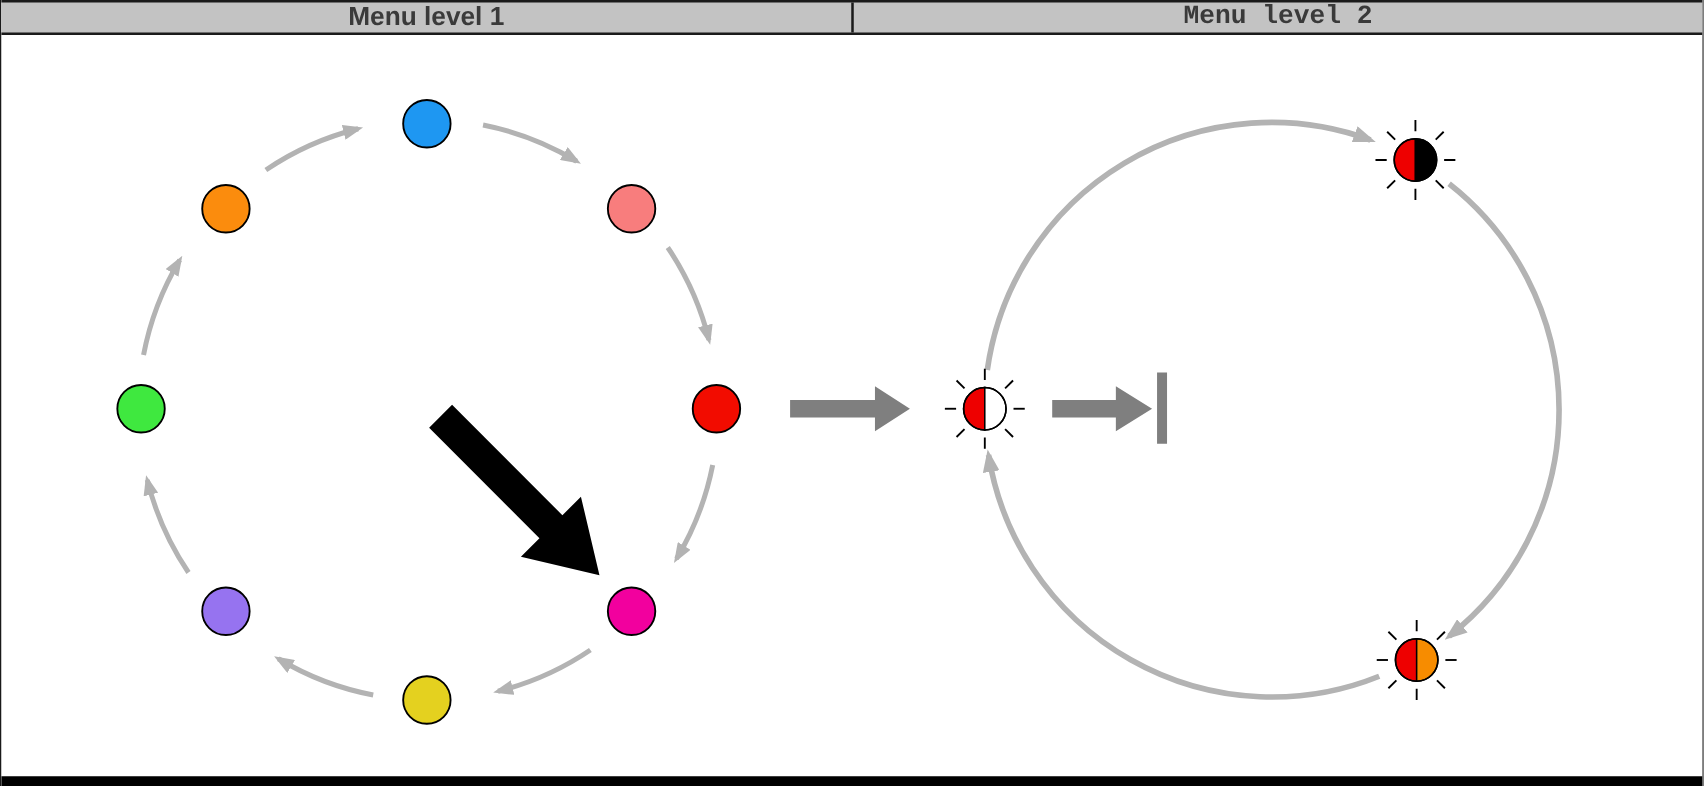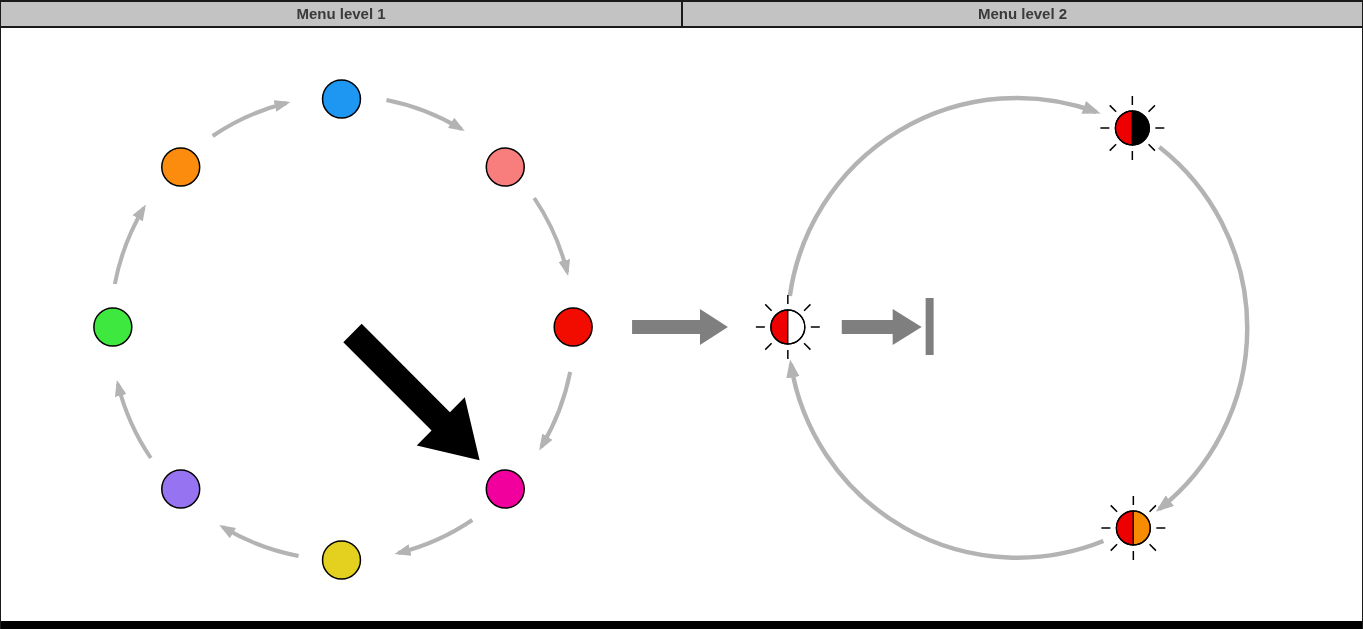--- a/index.html
+++ b/index.html
@@ -17,25 +17,25 @@
     display:flex;
     height:24px;
     border-top:2px solid #1a1a1a;
     border-bottom:2px solid #1a1a1a;
     background:#C3C3C3;
   }
   .hcell {
     box-sizing:border-box;
     height:24px; line-height:24px;
     text-align:center;
-    font-size:15px; font-weight:bold;
+    font-size:21px; font-weight:bold;
     color:#3A3A3A;
   }
   .hcell.left  { width:682px; border-right:2px solid #1a1a1a; }
-  .hcell.right { flex:1; }
+  .hcell.right { flex:1;font-family:Liberation Mono, monospace; }
   .diagram { display:block; width:100%; height:593px; }
   .bottom-bar { height:8px; background:#000; }
 </style>
 </head>
 <body>
 
 <div class="page">
 
   <div class="header">
     <div class="hcell left">

